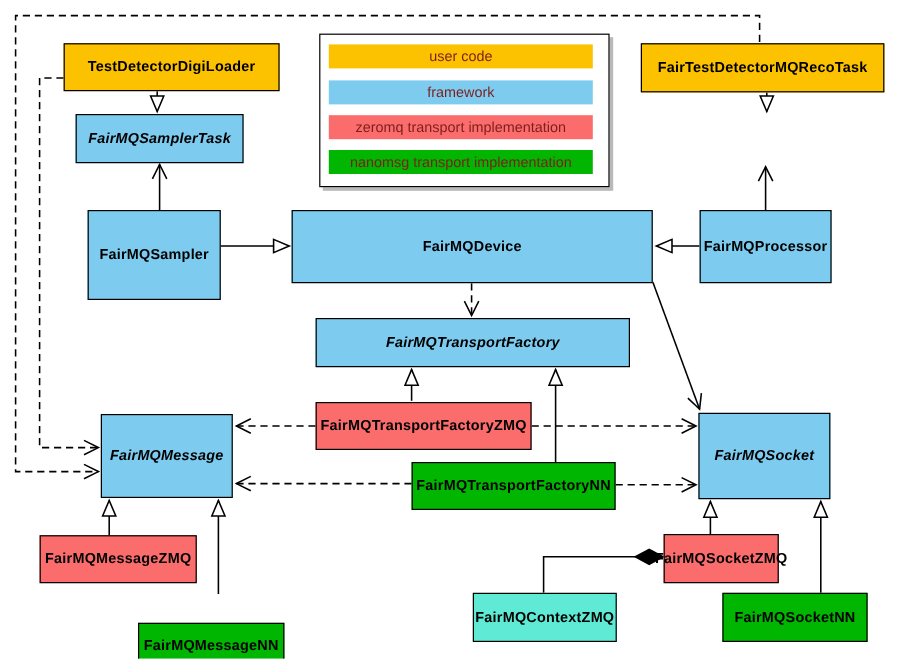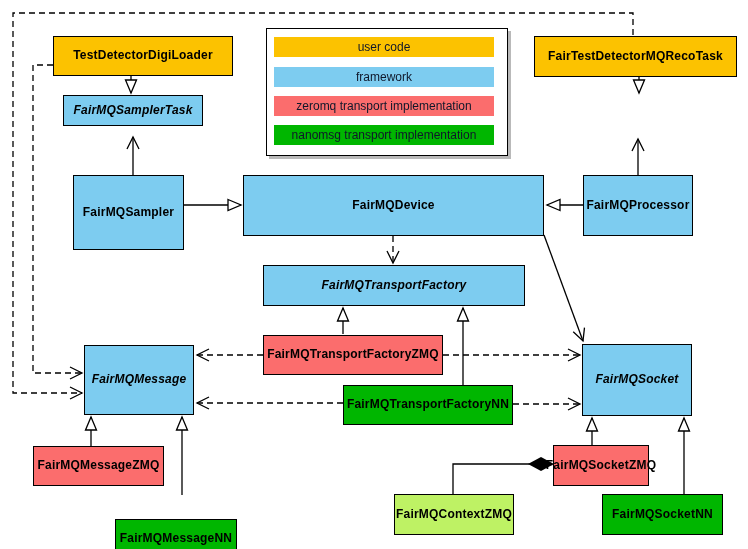--- a/index.html
+++ b/index.html
@@ -16,21 +16,21 @@
   }
   .abstract{font-style:italic;}
   #legend{
     position:absolute;left:266px;top:28px;width:242px;height:128px;
     background:#fff;border:1.5px solid #000;box-sizing:border-box;
     box-shadow:3px 3px 0 #b9b9b9;
   }
   .legend-strip{
     position:absolute;left:274px;width:220px;height:20px;
     display:flex;align-items:center;justify-content:center;
-    font-size:12px;font-weight:normal;color:#0f172a;
+    font-size:12px;font-weight:normal;color:#7f1d1d;
   }
 </style>
 </head>
 <body>
 
 <div id="stage">
 
   <svg id="edges" viewBox="0 0 748 549" xmlns="http://www.w3.org/2000/svg">
     <defs>
       <marker id="tri" markerUnits="userSpaceOnUse" markerWidth="17" markerHeight="15" refX="14.5" refY="7" orient="auto">
@@ -76,21 +76,21 @@
   <div id="legend"></div>
   <div class="legend-strip" style="top: 37px; background: rgb(252, 194, 0);">user code</div>
   <div class="legend-strip" style="top: 67px; background: rgb(125, 204, 240);">framework</div>
   <div class="legend-strip" style="top: 96px; background: rgb(251, 109, 109);">zeromq transport implementation</div>
   <div class="legend-strip" style="top: 125px; background: rgb(0, 182, 0);">nanomsg transport implementation</div>
 
   <div class="node" style="left: 53px; top: 36px; width: 180px; height: 40px; background: rgb(252, 194, 0);">TestDetectorDigiLoader</div>
 
   <div class="node" style="left: 534px; top: 36px; width: 203px; height: 41px; background: rgb(252, 194, 0);">FairTestDetectorMQRecoTask</div>
 
-  <div class="node abstract" style="left: 63px; top: 95px; width: 140px; height: 31px; background: rgb(125, 204, 240);">FairMQSamplerTask</div>
+  <div class="node abstract" style="left: 63px; top: 95px; width: 140px; height: 41px; background: rgb(125, 204, 240);">FairMQSamplerTask</div>
 
 
   <div class="node" style="left: 73px; top: 175px; width: 111px; height: 75px; background: rgb(125, 204, 240);">FairMQSampler</div>
 
   <div class="node" style="left: 243px; top: 175px; width: 301px; height: 61px; background: rgb(125, 204, 240);">FairMQDevice</div>
 
   <div class="node" style="left: 583px; top: 175px; width: 110px; height: 61px; background: rgb(125, 204, 240);">FairMQProcessor</div>
 
   <div class="node abstract" style="left: 263px; top: 265px; width: 262px; height: 41px; background: rgb(125, 204, 240);">FairMQTransportFactory</div>
 
@@ -103,15 +103,15 @@
   <div class="node" style="left: 33px; top: 446px; width: 131px; height: 40px; background: rgb(251, 109, 109);">FairMQMessageZMQ</div>
 
   <div class="node" style="left: 115px; top: 495px; width: 122px; height: 40px; background: rgb(0, 182, 0); margin-top: 24px;">FairMQMessageNN</div>
 
   <div class="node abstract" style="left: 582px; top: 344px; width: 110px; height: 72px; background: rgb(125, 204, 240);">FairMQSocket</div>
 
   <div class="node" style="left: 553px; top: 445px; width: 96px; height: 41px; background: rgb(251, 109, 109);">FairMQSocketZMQ</div>
 
   <div class="node" style="left: 602px; top: 494px; width: 121px; height: 41px; background: rgb(0, 182, 0);">FairMQSocketNN</div>
 
-  <div class="node" style="left: 394px; top: 494px; width: 120px; height: 41px; background: #bef264;">FairMQContextZMQ</div>
+  <div class="node" style="left: 394px; top: 494px; width: 120px; height: 41px; background: #5eead4;">FairMQContextZMQ</div>
 
 </div>
 
 </body></html>

